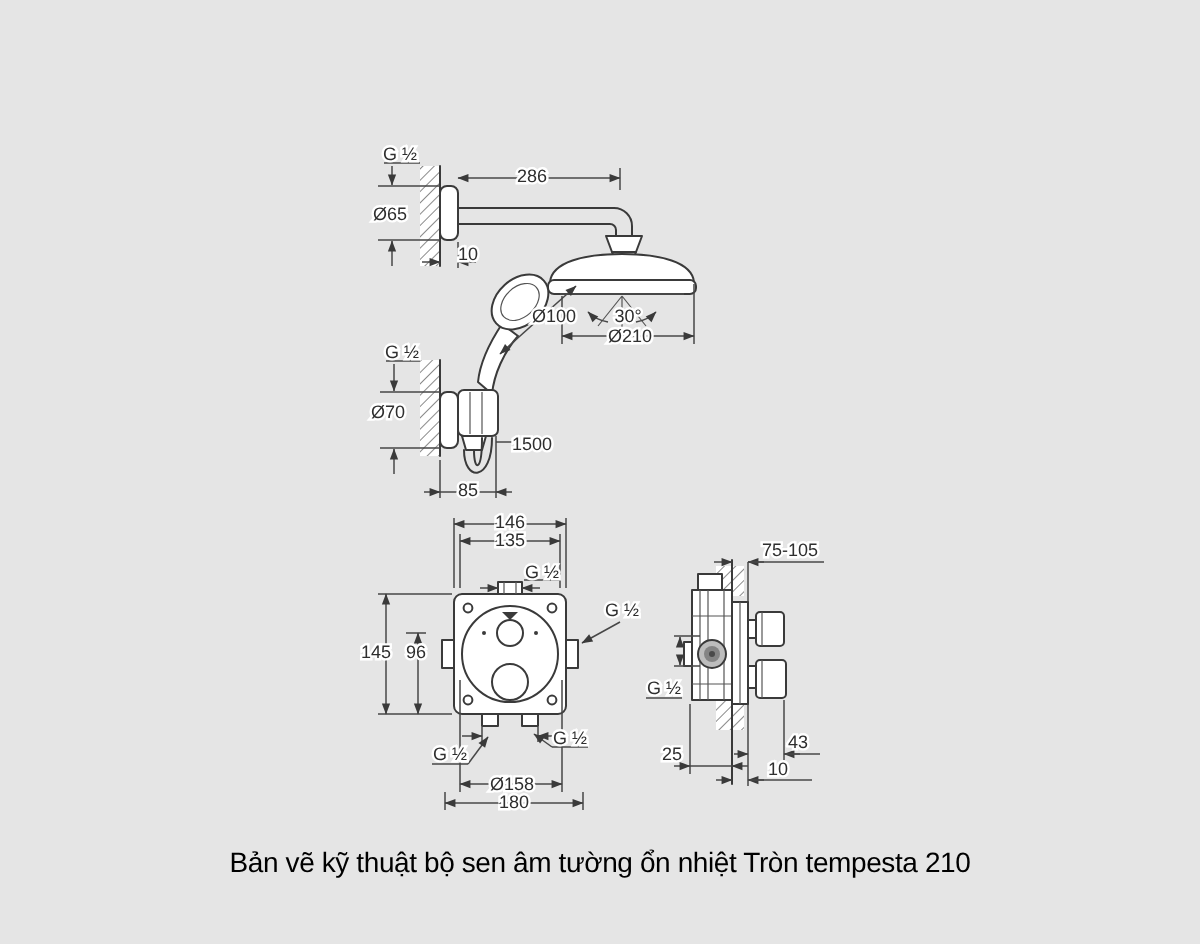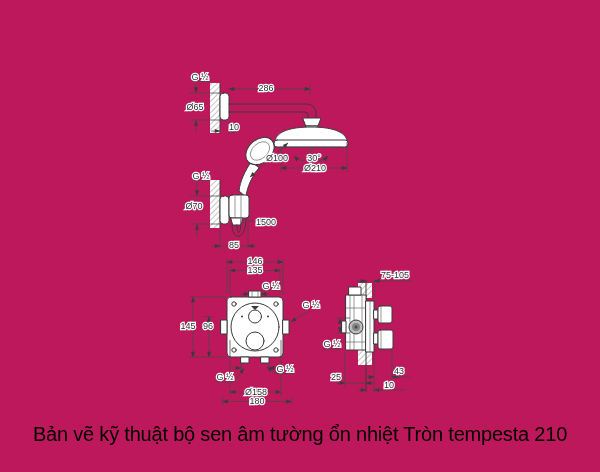--- a/index.html
+++ b/index.html
@@ -1,26 +1,26 @@
 <!DOCTYPE html>
 <html><head>
 <meta charset="utf-8">
 <style>
   html,body{margin:0;padding:0;background:#fff;}
-  .page{position:relative;width:600px;height:472px;background:#be185d;overflow:hidden;
+  .page{position:relative;width:600px;height:472px;background:#e5e5e5;overflow:hidden;
         font-family:"Liberation Sans",sans-serif;}
   .drawing{position:absolute;top:0;left:0;}
   svg text{font-family:"Liberation Sans",sans-serif;font-size:9px;fill:#2e2e2e;
            text-anchor:middle;paint-order:stroke;stroke:#ffffff;stroke-width:2.4px;}
   .out{stroke:#3a3a3a;stroke-width:1;fill:none;stroke-linecap:round;stroke-linejoin:round;}
   .dim{stroke:#474747;stroke-width:.75;fill:none;}
   .thin{stroke:#555;stroke-width:.6;fill:none;}
   .wh{fill:#ffffff;}
   .caption{position:absolute;top:423px;left:0;width:600px;text-align:center;
-           font-size:20px;letter-spacing:-.2px;color:#000;}
+           font-size:14px;letter-spacing:-.2px;color:#000;}
 </style>
 </head>
 <body>
 
 <div class="page">
   <svg class="drawing" width="600" height="472" viewBox="0 0 600 472">
     <defs>
       <marker id="ar" viewBox="0 0 8 8" refX="7.6" refY="4" markerWidth="6.5" markerHeight="5.5" orient="auto-start-reverse" markerUnits="userSpaceOnUse">
         <path d="M0,1 L8,4 L0,7 z" fill="#3a3a3a"></path>
       </marker>

